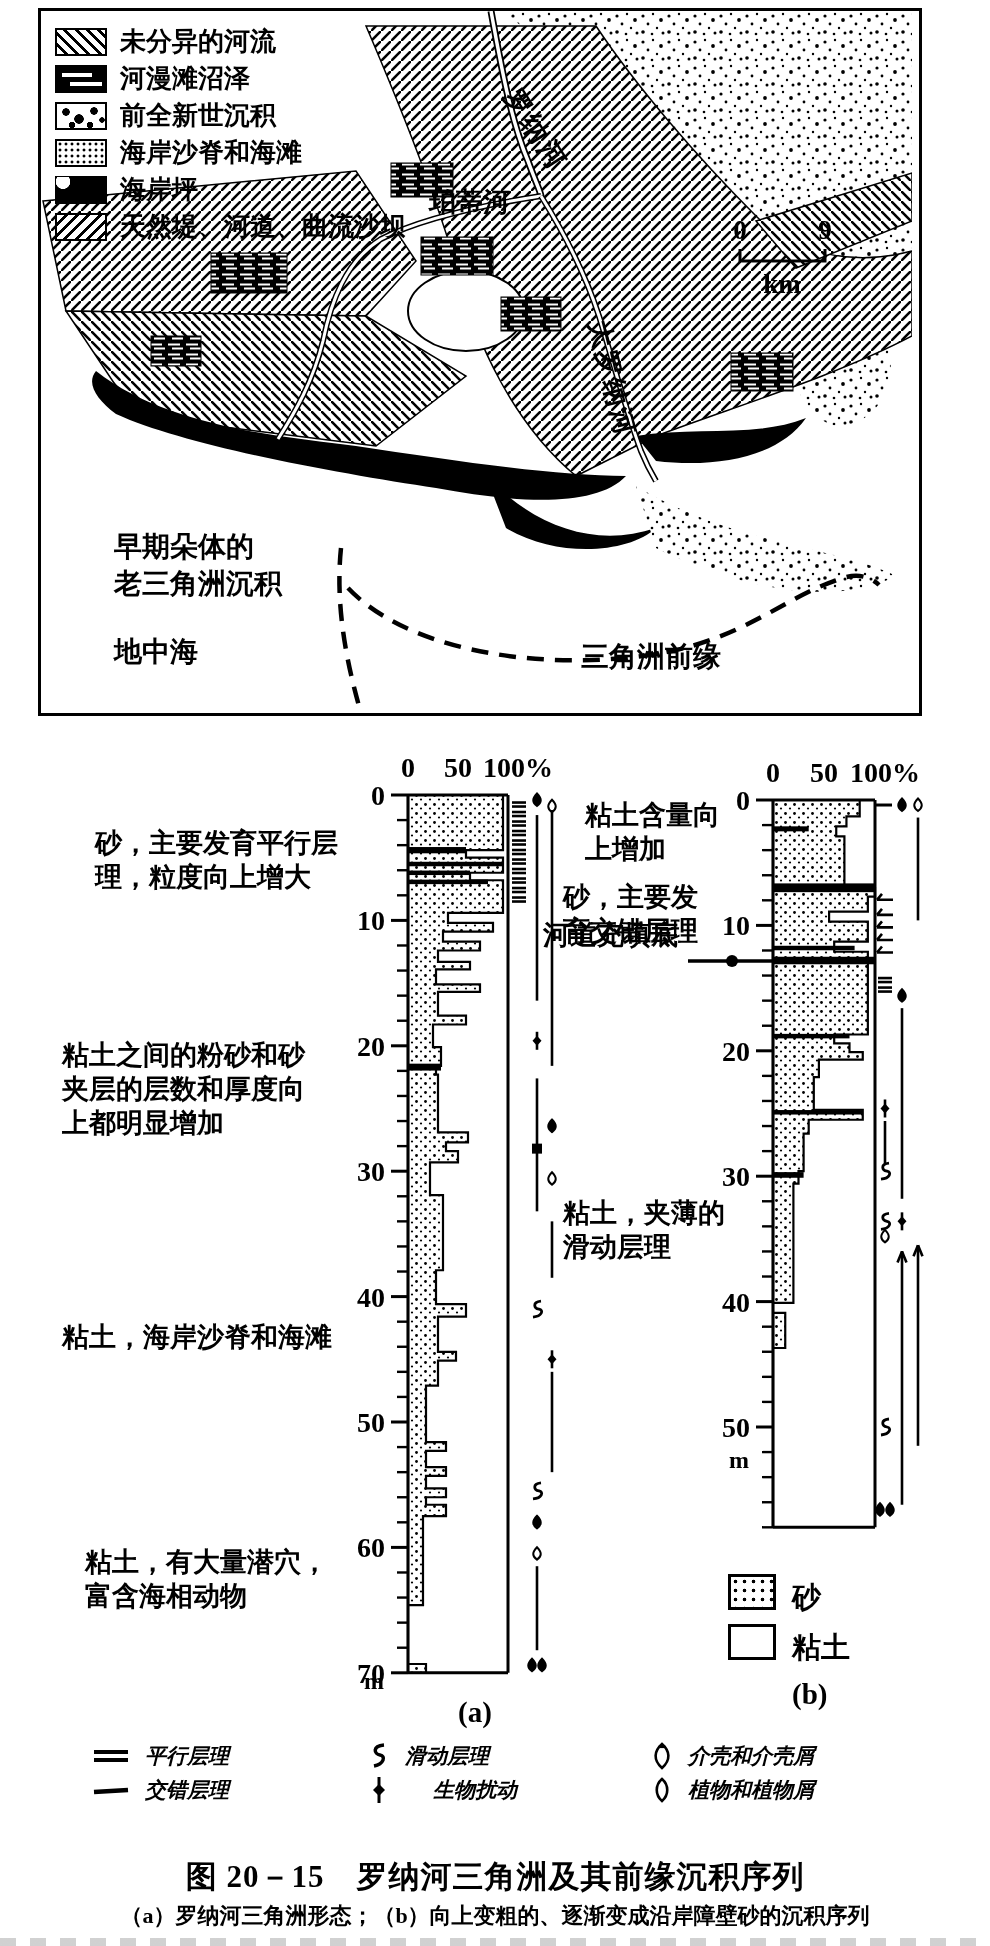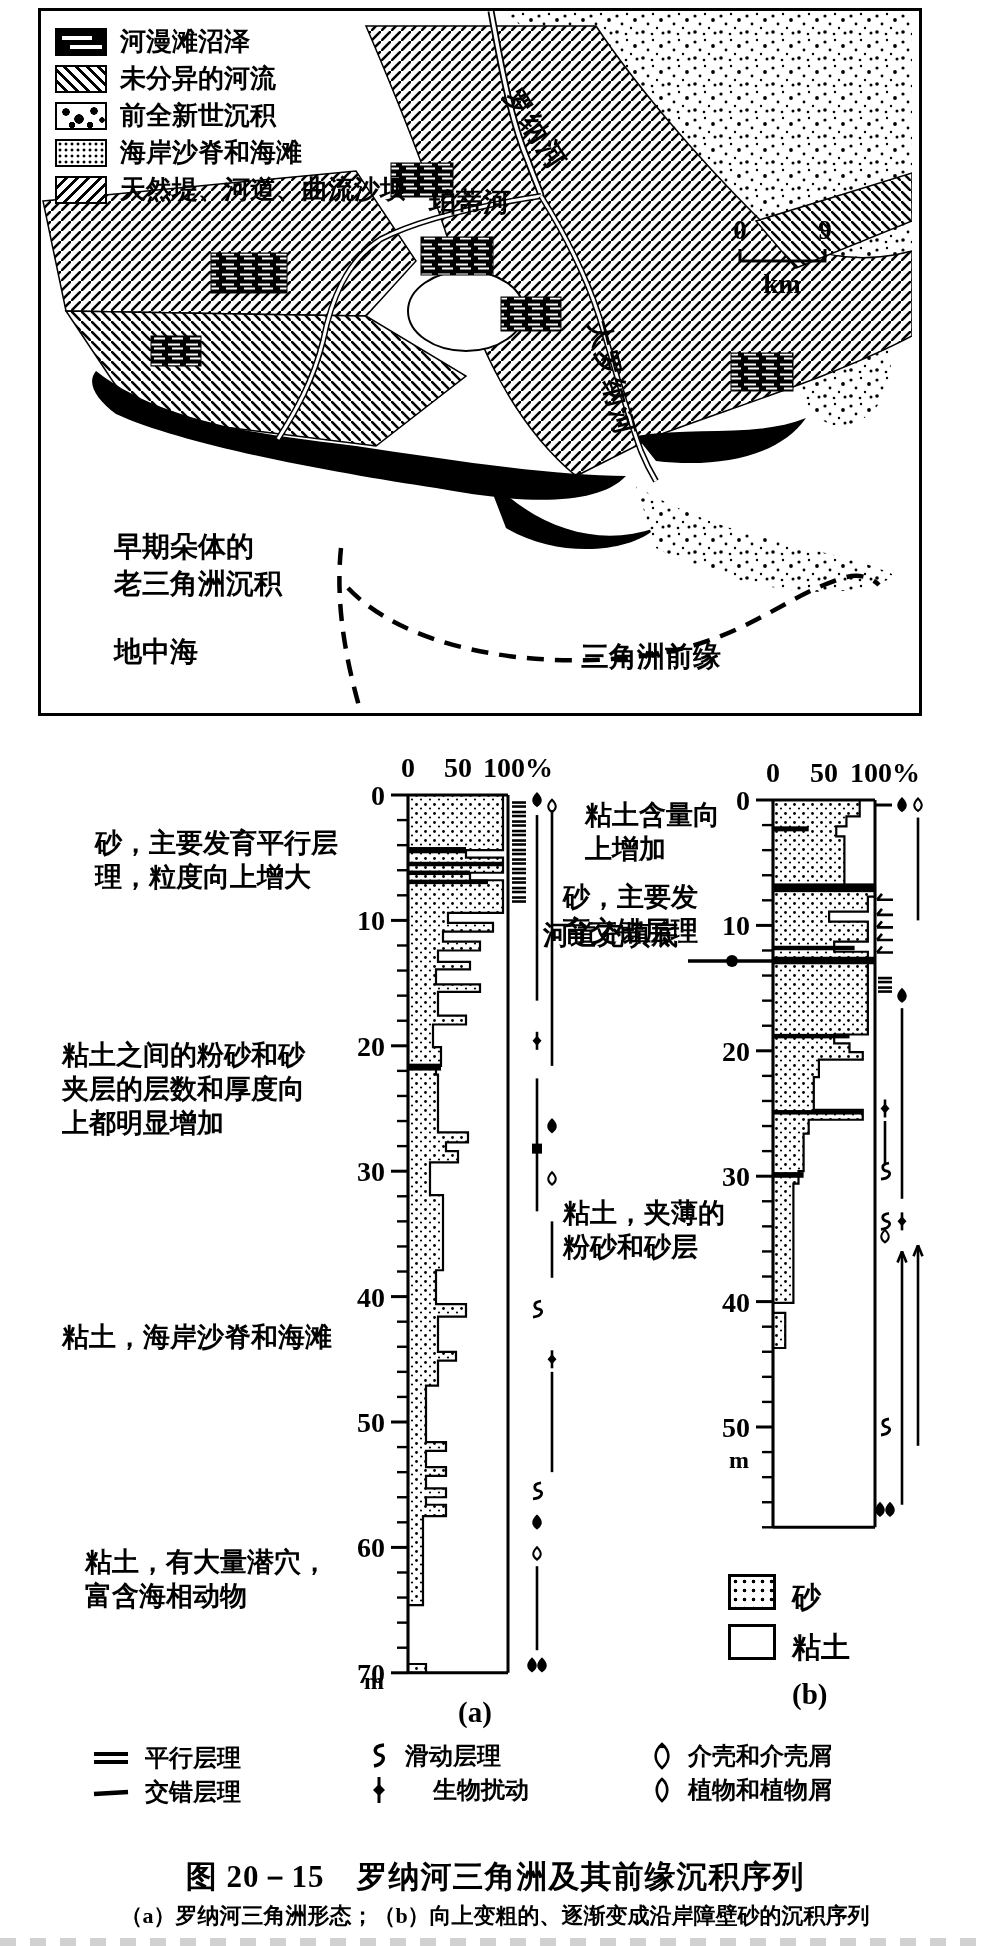--- a/index.html
+++ b/index.html
@@ -32,21 +32,21 @@
   .cols-art{position:absolute;left:0;top:730px;}
   .clabel{position:absolute;font-size:27px;font-weight:700;line-height:34px;
           white-space:pre-line;font-family:"Liberation Serif","DejaVu Serif",serif;}
   .subfig{position:absolute;font-size:29px;font-weight:600;}
   .lith-sw{position:absolute;width:48px;height:36px;border:3px solid #000;box-sizing:border-box;background:#fff;}
   .lith-sand{background-image:radial-gradient(#000 1.6px,transparent 2.1px);background-size:9px 9px;background-color:#fff;}
   .lith-lab{position:absolute;font-size:29px;font-weight:700;}
   .channel-arrow{position:absolute;}
   
   .symrow{position:absolute;display:flex;align-items:center;gap:9px;}
-  .symrow .slab{font-size:24px;font-weight:700;white-space:nowrap;}
+  .symrow .slab{font-size:21px;font-weight:700;white-space:nowrap;font-style:italic;}
   
   .caption{position:absolute;left:0;top:1856px;width:990px;text-align:center;
            font-size:31px;font-weight:700;letter-spacing:1px;}
   .subcaption{position:absolute;left:0;top:1901px;width:990px;text-align:center;
            font-size:22px;font-weight:600;white-space:nowrap;}
   .crop-line{position:absolute;left:0;top:1938px;width:990px;height:8px;opacity:.45;
      background:repeating-linear-gradient(90deg,#999 0 16px,#fff 16px 30px);}
   svg text{font-family:"Liberation Serif","DejaVu Serif",serif;font-weight:700;fill:#000;}
 </style>
 </head>
@@ -130,34 +130,38 @@
       <text x="388" y="200" font-size="27">珀蒂河</text>
       <text transform="translate(548,312) rotate(76)" font-size="27" letter-spacing="3">大罗纳河</text>
       <text x="73" y="545" font-size="28">早期朵体的</text>
       <text x="73" y="582" font-size="28">老三角洲沉积</text>
       <text x="73" y="650" font-size="28">地中海</text>
       <text x="540" y="655" font-size="28">三角洲前缘</text>
     </svg>
 
     <div class="map-legend">
       <div class="li">
+          <span class="sw sw-hf"></span>
+          <span class="lab">未分异的河流</span>
+        </div>
+      <div class="li">
           <span class="sw sw-marsh"></span>
           <span class="lab">河漫滩沼泽</span>
         </div>
       <div class="li">
-          <span class="sw sw-hf"></span>
-          <span class="lab">未分异的河流</span>
-        </div>
-      <div class="li">
           <span class="sw sw-blotch"></span>
           <span class="lab">前全新世沉积</span>
         </div>
       <div class="li">
           <span class="sw sw-dots"></span>
           <span class="lab">海岸沙脊和海滩</span>
+        </div>
+      <div class="li">
+          <span class="sw sw-flat"></span>
+          <span class="lab">海岸坪</span>
         </div>
       <div class="li">
           <span class="sw sw-hb"></span>
           <span class="lab">天然堤、河道、曲流沙坝</span>
         </div>
     </div>
   </div>
 
   <svg id="cols-svg" class="cols-art" width="990" height="1015" viewBox="0 0 990 1015">
     <defs>
@@ -365,21 +369,21 @@
 上都明显增加</div>
   <div class="clabel" style="left:62px;top:1320px;width:330px;">粘土，海岸沙脊和海滩</div>
   <div class="clabel" style="left:85px;top:1545px;width:270px;">粘土，有大量潜穴，
 富含海相动物</div>
   <div class="clabel" style="left:585px;top:798px;width:170px;">粘土含量向
 上增加</div>
   <div class="clabel" style="left:563px;top:880px;width:180px;">砂，主要发
 育交错层理</div>
   <div class="clabel" style="left:543px;top:918px;width:160px;">河道充填底</div>
   <div class="clabel" style="left:563px;top:1196px;width:200px;">粘土，夹薄的
-粉砂和砂层</div>
+滑动层理</div>
 
   <svg class="channel-arrow" style="left:686px;top:950px;" width="92" height="22">
     <line x1="2" y1="11" x2="88" y2="11" stroke="#000" stroke-width="3.5"></line>
     <circle cx="46" cy="11" r="6" fill="#000"></circle>
   </svg>
 
   <div class="subfig" style="left:430px;top:1696px;width:90px;text-align:center;">(a)</div>
   <div class="subfig" style="left:792px;top:1678px;width:90px;">(b)</div>
 
   <div class="lith-sw lith-sand" style="left:728px;top:1574px;"></div>

